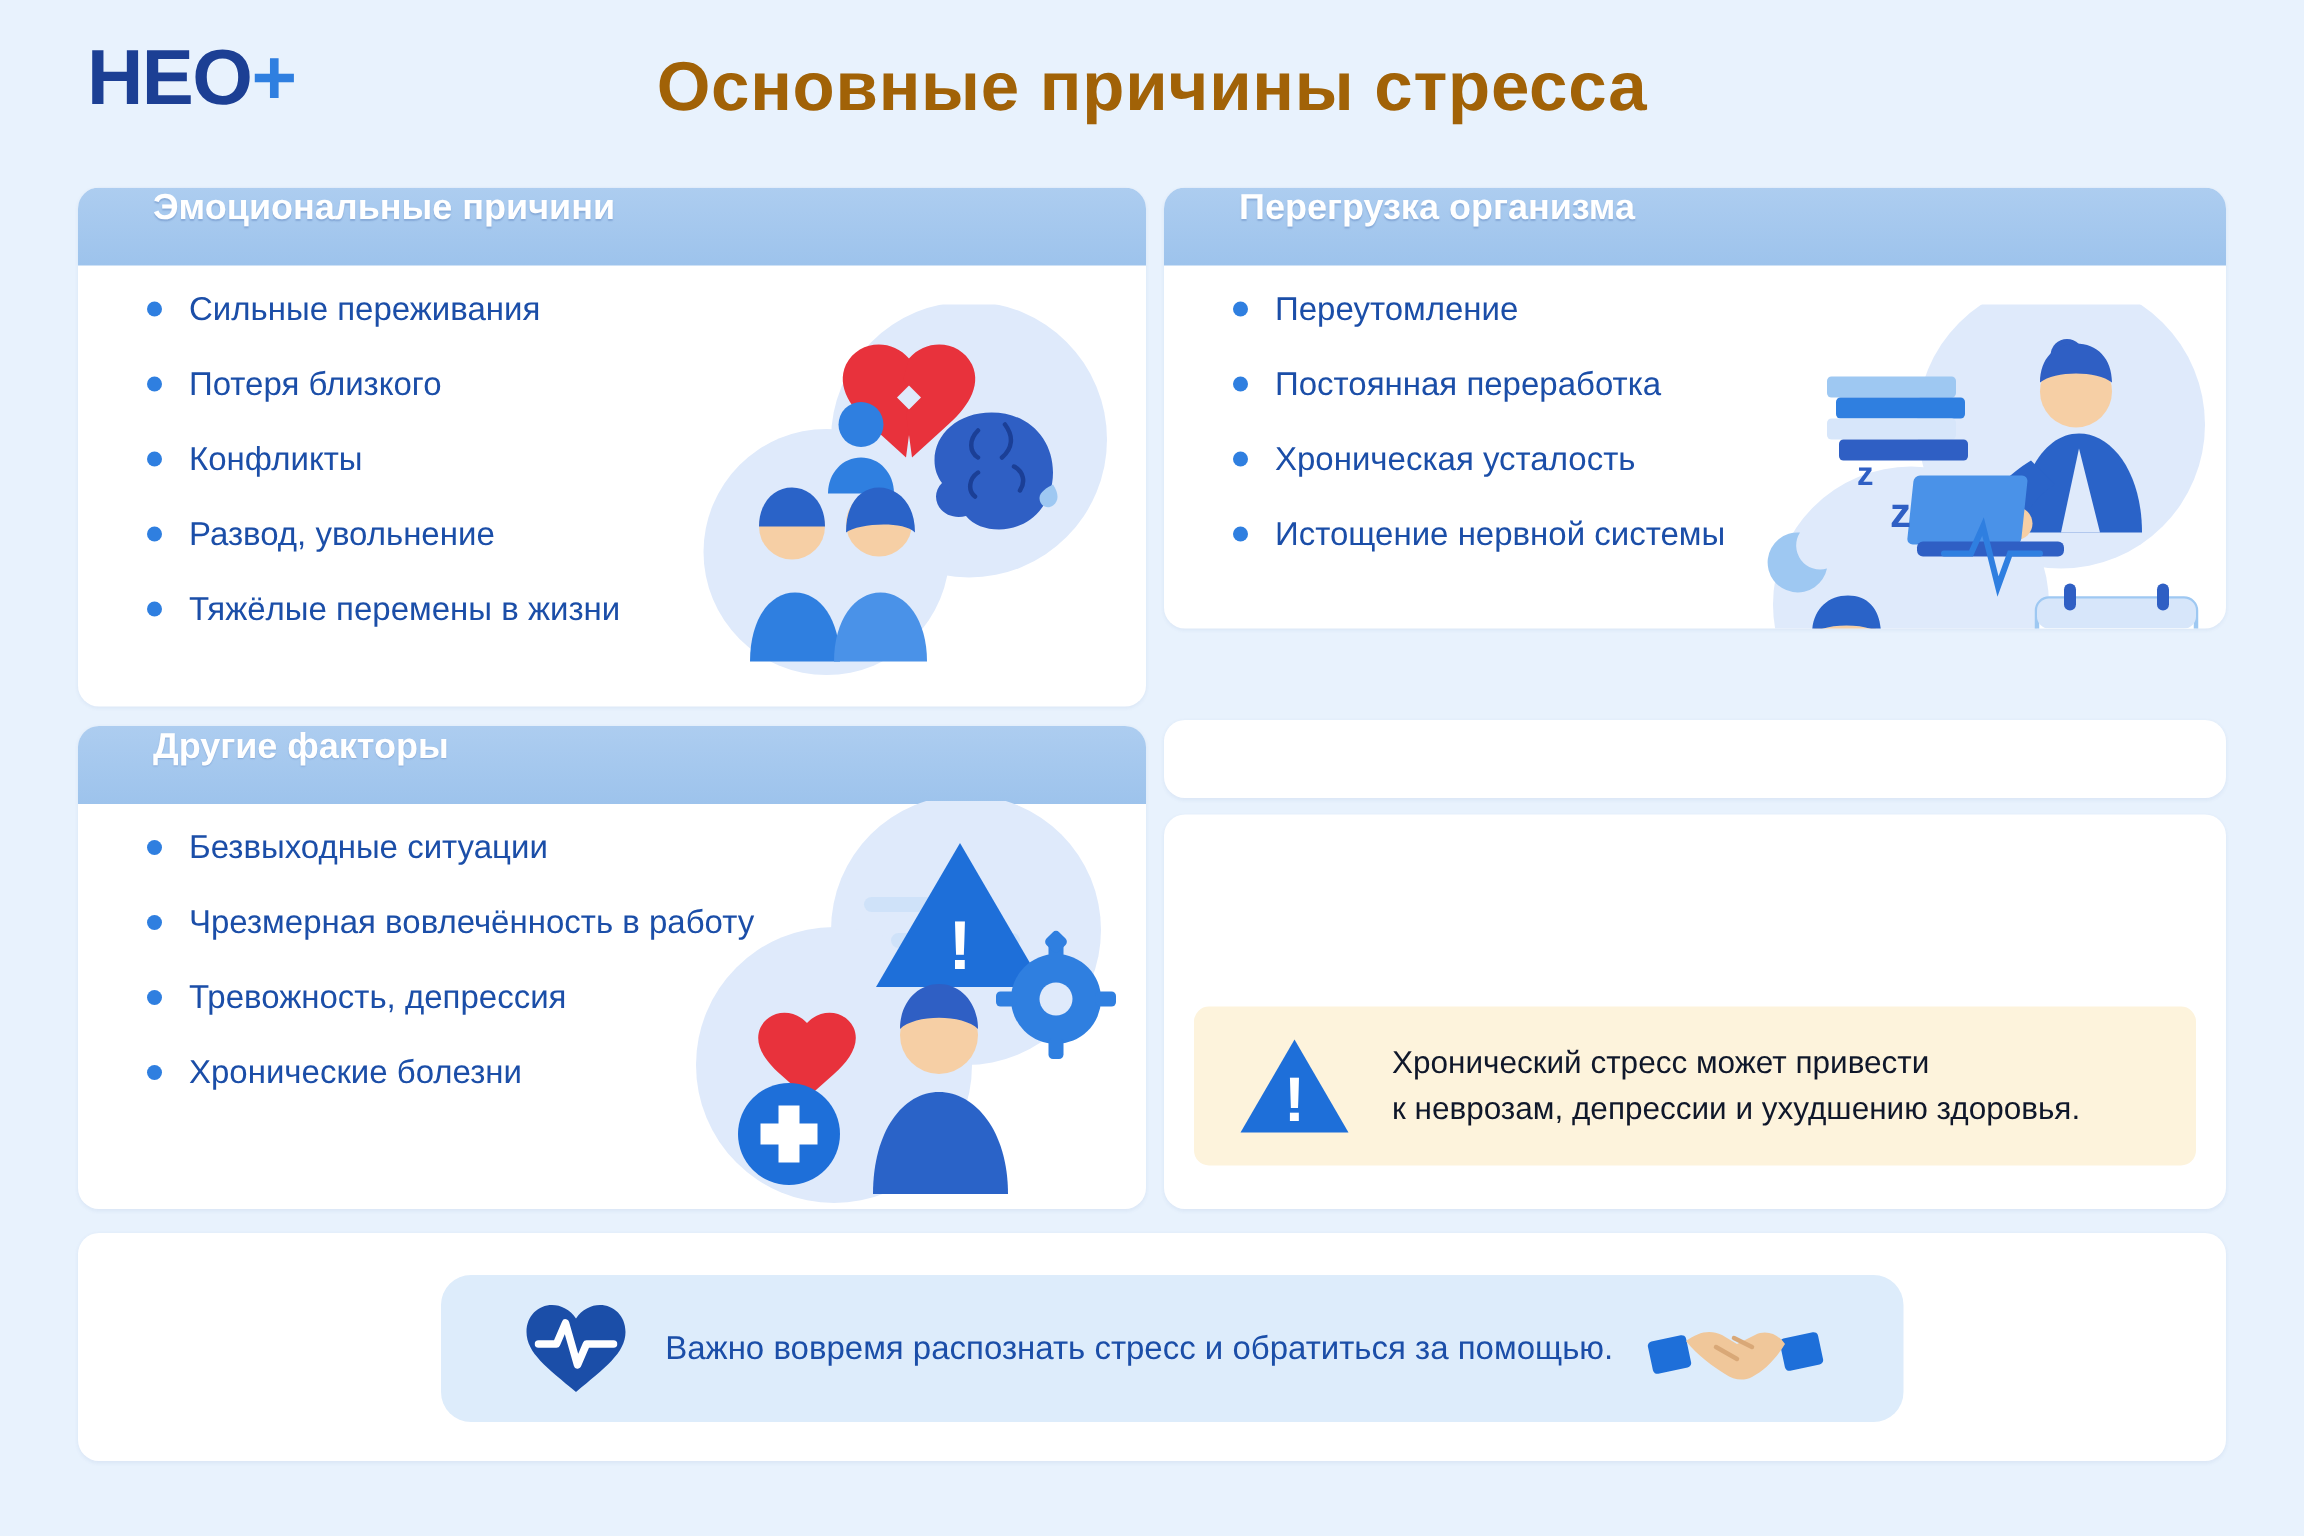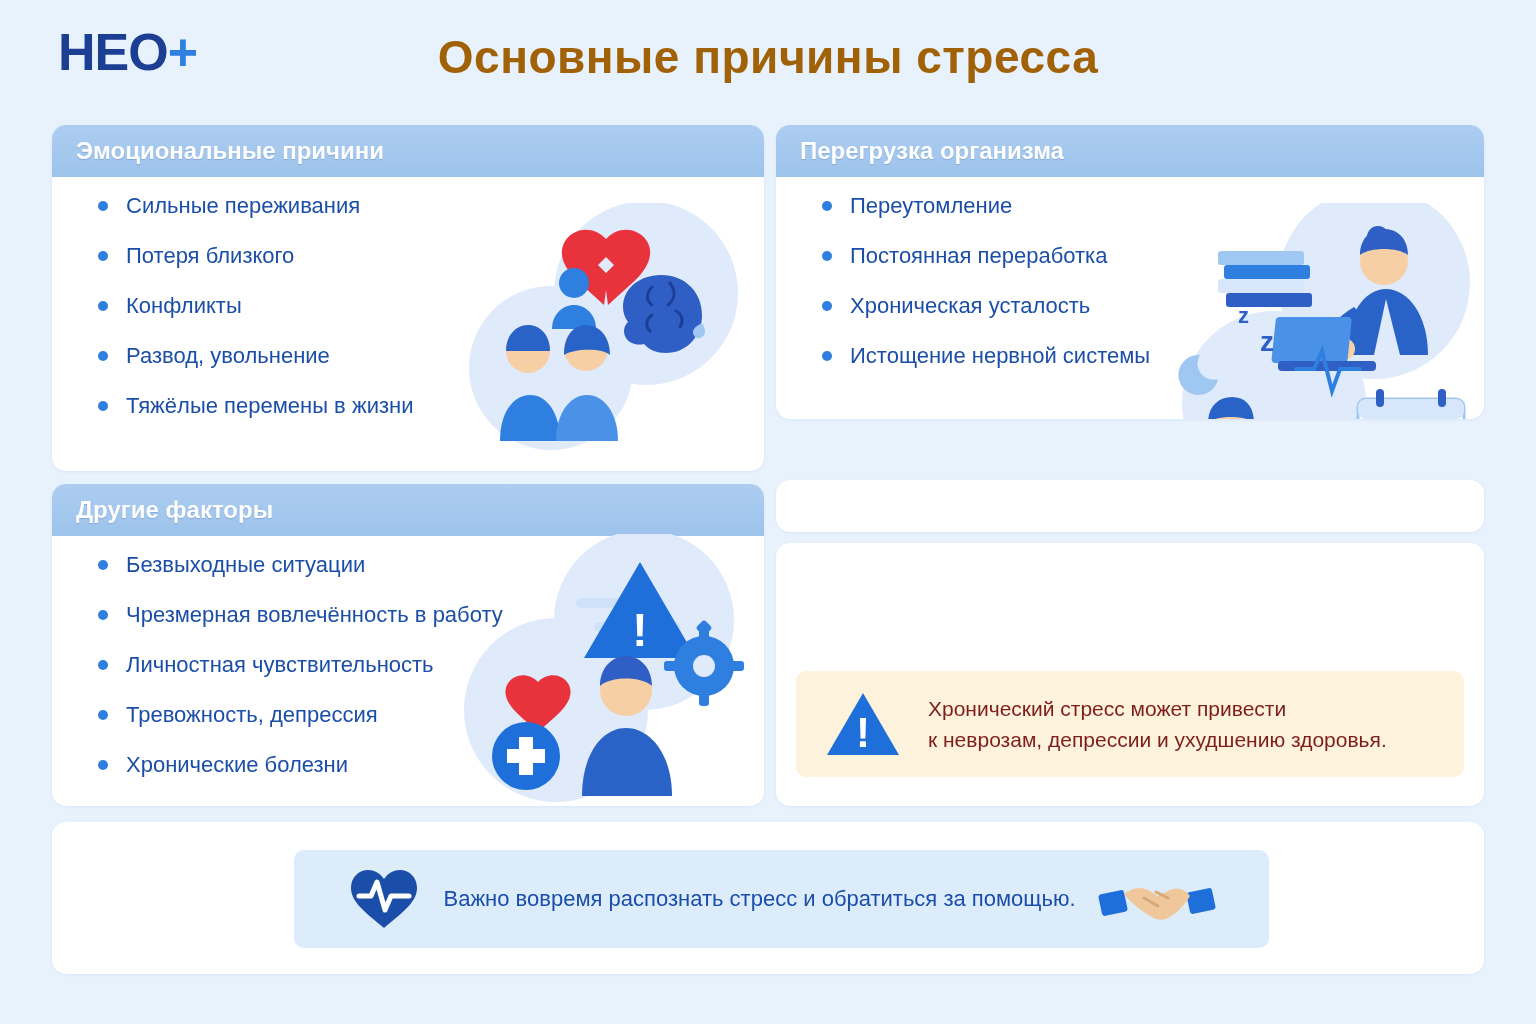--- a/index.html
+++ b/index.html
@@ -32,22 +32,22 @@
   .panel {
     position: absolute;
     background: #ffffff;
     border-radius: 14px;
     box-shadow: 0 1px 3px rgba(30,70,140,0.07);
     overflow: hidden;
   }
   .panel-head {
     height: 52px;
     background: linear-gradient(180deg,#adcdf0 0%, #9dc3ec 100%);
-    display: flex; align-items: center;
-    padding-left: 24px;
+    display: flex; 
+    padding-left: 50px;
   }
   .panel-head span {
     font-size: 24px; font-weight: 700; color: #ffffff;
     text-shadow: 0 1px 1px rgba(40,80,150,0.25);
   }
   .bullets { padding: 16px 0 0 46px; position: relative; z-index: 2; }
   .bullets li {
     list-style: none;
     display: flex; align-items: center;
     margin: 0 0 24px 0;
@@ -67,27 +67,27 @@
   #p-warning   { left: 776px; top: 543px; width: 708px; height: 263px; }
   #p-footer    { left: 52px;  top: 822px; width: 1432px; height: 152px; }
 
   
   .warn-box {
     position: absolute; left: 20px; top: 128px;
     width: 668px; height: 106px;
     background: #fdf3dc; border-radius: 10px;
     display: flex; align-items: center; padding-left: 28px;
   }
-  .warn-text { font-size: 21px; color: #7f1d1d; line-height: 1.5; margin-left: 26px; }
+  .warn-text { font-size: 21px; color: #0f172a; line-height: 1.5; margin-left: 26px; }
 
   
   .footer-bar {
     position: absolute; left: 242px; top: 28px;
     width: 975px; height: 98px;
-    background: #ddecfb; border-radius: 10px;
+    background: #ddecfb; border-radius: 20px;
     display: flex; align-items: center; justify-content: center;
     gap: 22px;
   }
   .footer-text { font-size: 22px; color: #1b4ea8; }
 
   
   .illus { position: absolute; pointer-events: none; }
   #illus-emotional { right: 8px;  top: 78px;  width: 300px; height: 260px; }
   #illus-overload  { right: 6px;  top: 78px;  width: 300px; height: 310px; }
   #illus-other     { right: 8px;  top: 50px;  width: 330px; height: 270px; }
@@ -289,24 +289,20 @@
       <li>
           <span class="dot"></span>
           <span>Безвыходные ситуации</span>
         </li>
       <li>
           <span class="dot"></span>
           <span>Чрезмерная вовлечённость в работу</span>
         </li>
       <li>
           <span class="dot"></span>
-          <span>Личностная чувствительность</span>
-        </li>
-      <li>
-          <span class="dot"></span>
           <span>Тревожность, депрессия</span>
         </li>
       <li>
           <span class="dot"></span>
           <span>Хронические болезни</span>
         </li>
     </ul>
   </div>
 </div>
 

